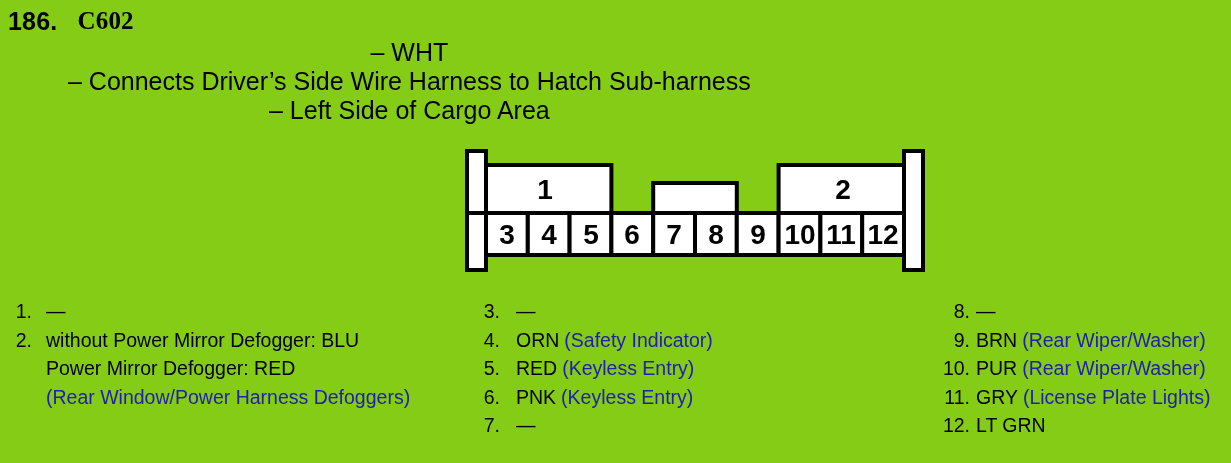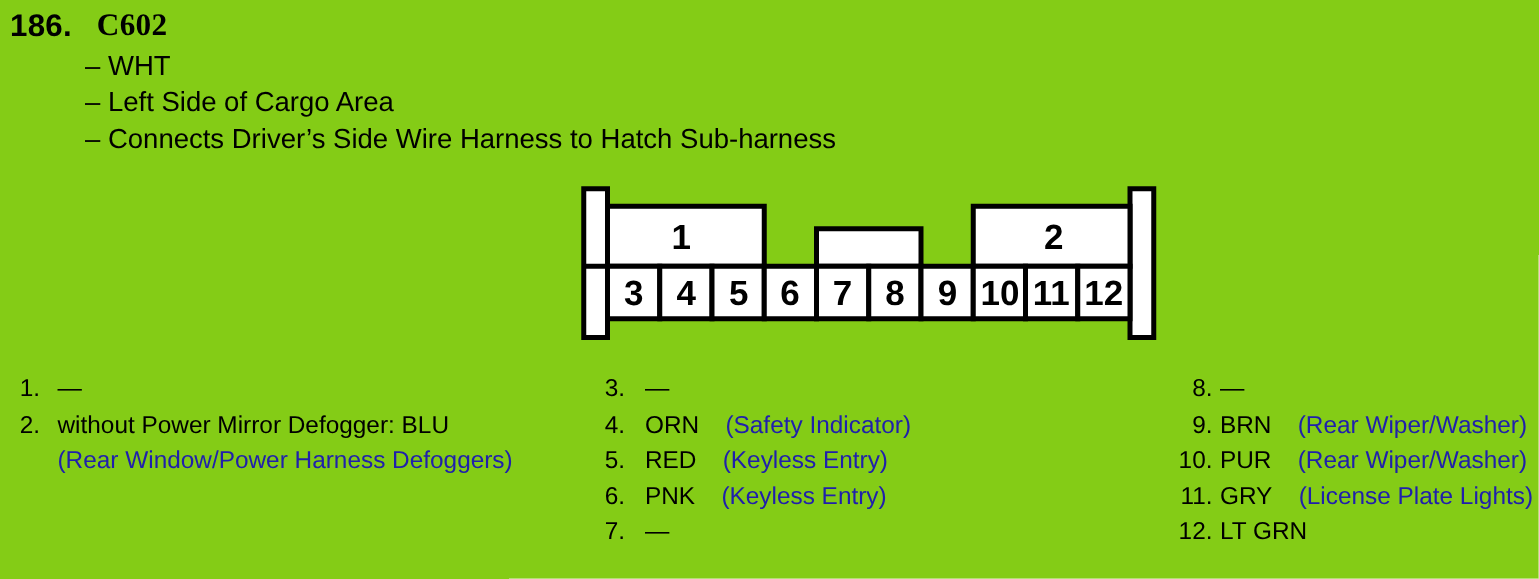--- a/index.html
+++ b/index.html
@@ -18,21 +18,21 @@
   
   .title-row{
     position:absolute;left:8px;top:6px;
     font-size:25px;font-weight:bold;line-height:30px;
     letter-spacing:0.2px;
     display:flex;
   }
   .title-code{margin-left:20px;font-family:Liberation Serif, serif;}
   .details{
     position:absolute;left:68px;top:38px;
-    font-size:22px;line-height:29px;
+    font-size:25px;line-height:29px;text-align:center;
   }
   
   .connector-wrap{
     position:absolute;left:464px;top:147px;
     width:462px;height:127px;
   }
   .connector-wrap svg{display:block;width:462px;height:127px;}
   .c-shape{fill:#ffffff;stroke:#000000;stroke-width:4px;}
   .c-line{stroke:#000000;stroke-width:4px;}
   .c-num{
@@ -50,37 +50,37 @@
   .col2{left:470px;}
   .col3{left:935px;}
   .pin-row{display:flex;align-items:flex-start;}
   .pin-num{flex:none;text-align:right;}
   .col1 .pin-num{width:32px;}
   .col2 .pin-num{width:30px;}
   .col3 .pin-num{width:35px;}
   .col1 .pin-text{margin-left:14px;}
   .col2 .pin-text{margin-left:16px;}
   .col3 .pin-text{margin-left:6px;}
-  .pin-fn{color:var(--blue);margin-left:21px;}
+  .pin-fn{color:var(--blue);margin-left:5px;}
   .pin-fn:empty{display:none;}
   .fn-line{color:var(--blue);}
 </style>
 </head>
 <body>
 
 <div class="page">
 
   <div class="title-row">
     <span>186.</span>
     <span class="title-code">C602</span>
   </div>
   <div class="details">
     <div>– WHT</div>
+    <div>– Connects Driver’s Side Wire Harness to Hatch Sub-harness</div>
     <div>– Left Side of Cargo Area</div>
-    <div>– Connects Driver’s Side Wire Harness to Hatch Sub-harness</div>
   </div>
 
   <div class="connector-wrap">
     <svg viewBox="0 0 462 127">
 
       <rect class="c-shape" x="3" y="4" width="19" height="119"></rect>
       <rect class="c-shape" x="440" y="4" width="19" height="119"></rect>
       <line class="c-line" x1="3" y1="66" x2="24" y2="66"></line>
 
       <rect class="c-shape" x="22" y="18" width="125.4" height="48"></rect>
@@ -116,20 +116,21 @@
 
   <div class="pin-col col1">
     <div class="pin-row">
       <span class="pin-num">1.</span>
       <span class="pin-text">—</span>
     </div>
     <div class="pin-row">
       <span class="pin-num">2.</span>
       <div class="pin-text">
         <div>without Power Mirror Defogger: BLU</div>
+        <div>Power Mirror Defogger: RED</div>
         <div class="fn-line">(Rear Window/Power Harness Defoggers)</div>
       </div>
     </div>
   </div>
 
   <div class="pin-col col2">
     <div class="pin-row">
       <span class="pin-num">3.</span>
       <span class="pin-text">—</span>
 

